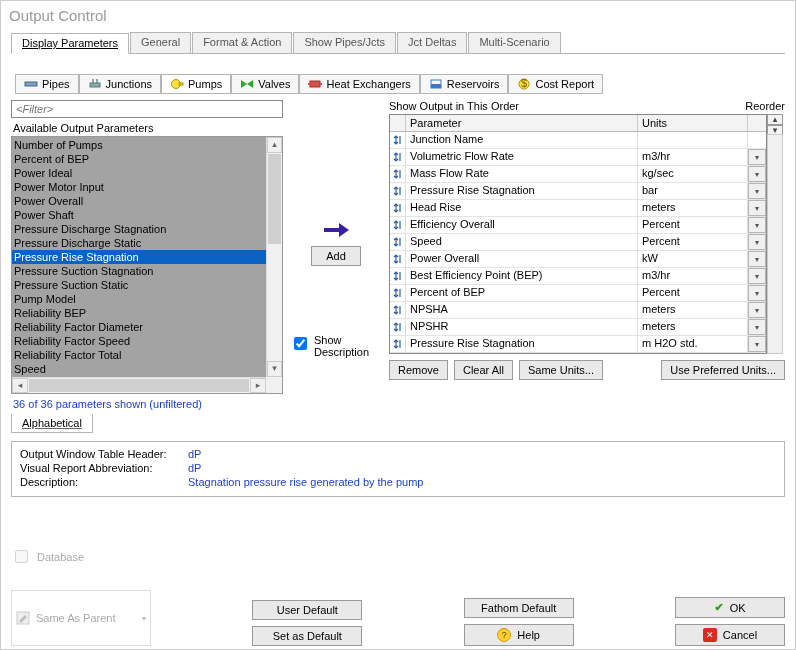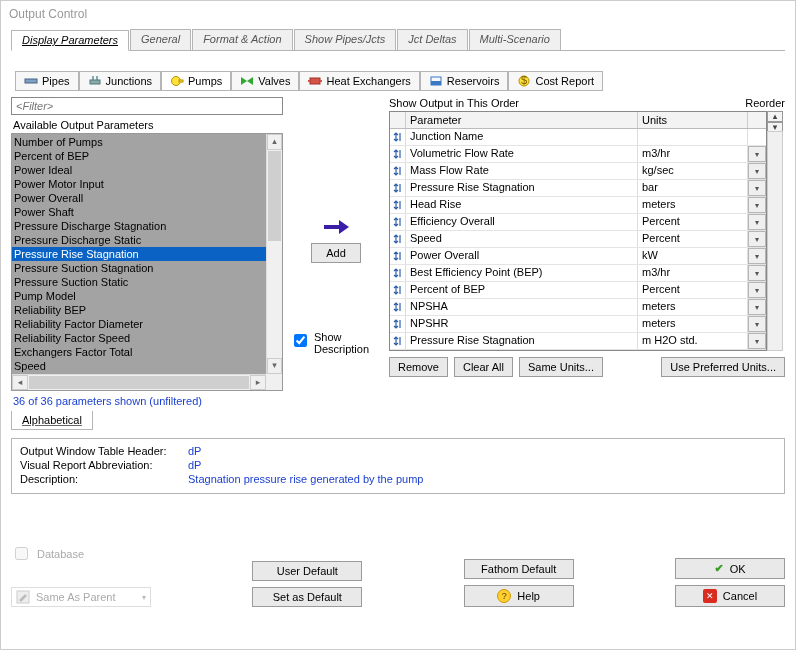--- a/index.html
+++ b/index.html
@@ -1,19 +1,19 @@
 <!DOCTYPE html>
 <html><head>
 <meta charset="utf-8">
 <style>
   * { box-sizing: border-box; font-family: "Segoe UI", Tahoma, sans-serif; font-size: 11px; }
   body { margin: 0; background: #fff; color: #000; width: 796px; height: 650px; border: 1px solid #ccc; }
-  .titlebar { padding: 6px 8px; color: #999; font-size: 12px; }
+  .titlebar { padding: 6px 8px; color: #999; font-size: 15px; }
   .outer { padding: 2px 10px 10px 10px; }
-  .tabstrip { display: flex; border-bottom: 1px solid #b5b5b5; margin-bottom: 20px; font-style: italic; }
+  .tabstrip { display: flex; border-bottom: 1px solid #b5b5b5; margin-bottom: 20px; }
   .tab { padding: 3px 10px 4px 10px; border: 1px solid #b5b5b5; border-bottom: none; margin-right: 1px; background: #f0f0f0; color: #555; }
   .tab.active { background: #fff; position: relative; top: 1px; border-bottom: 1px solid #fff; color: #000; }
   .subtabs { display: flex; gap: 0; margin: 4px 4px 6px 4px; }
   .subtab { display: flex; align-items: center; gap: 4px; padding: 3px 8px; border: 1px solid #b5b5b5; background: #f7f7f7; }
   .subtab.active { background: #fff; }
   .subtab .ico { width: 14px; height: 12px; display: inline-block; }
   .content-row { display: flex; gap: 11px; align-items: flex-start; }
   .leftcol { width: 272px; }
   .midcol { width: 84px; display: flex; flex-direction: column; align-items: center; justify-content: flex-start; padding-top: 120px; }
   .rightcol { flex: 1; }
@@ -53,21 +53,21 @@
   .grid-scroll { width:16px; background:#f0f0f0; }
   .right-btns { display:flex; gap:6px; margin-top:6px; justify-content:flex-start; }
   .showdesc { display:flex; align-items:flex-start; gap:4px; margin-top:6px; font-size:11px; width:80px;}
   .descbox { border: 1px solid #b5b5b5; margin-top: 8px; padding: 6px 8px; }
   .descrow { display:flex; margin-bottom:2px; }
   .desc-lbl { width: 168px; }
   .desc-val { color: #1a3fcf; }
   .bottombar { display:flex; align-items:flex-end; justify-content:space-between; padding: 40px 10px 10px 10px; }
   .bottom-left { display:flex; flex-direction:column; gap:24px; }
   .db-row { display:flex; align-items:center; gap:6px; color:#aaa; }
-  .parent-row { display:flex; align-items:center; gap:6px; border:1px solid #ddd; padding:2px 4px; color:#aaa; width:140px;}
+  .parent-row { display:flex; align-items:center; gap:6px; border:1px solid #ddd; padding:20px 4px; color:#aaa; width:140px;}
   .btn-stack { display:flex; flex-direction:column; gap:6px; }
   .btn-wide { width: 130px; }
   .btn-w2 { width: 110px; }
   .btn-final { display:flex; align-items:center; gap:6px; justify-content:center; }
   .ok-ico { color: #3a9d23; font-weight:bold; }
   .x-ico { display:inline-flex; width:14px; height:14px; background:#d92b1f; color:#fff; align-items:center; justify-content:center; font-size:9px; border-radius:2px;}
   .q-ico { display:inline-flex; width:14px; height:14px; background:#ffcf30; border:1px solid #cc9a00; border-radius:7px; align-items:center; justify-content:center; font-size:9px; color:#5a3b00;}
   svg { display:block; }
   .handle-svg { width:12px; height:12px; }
   .under { text-decoration: underline; }
@@ -170,21 +170,21 @@
             <div class="list-item">Power Shaft</div>
             <div class="list-item">Pressure Discharge Stagnation</div>
             <div class="list-item">Pressure Discharge Static</div>
             <div class="list-item selected">Pressure Rise Stagnation</div>
             <div class="list-item">Pressure Suction Stagnation</div>
             <div class="list-item">Pressure Suction Static</div>
             <div class="list-item">Pump Model</div>
             <div class="list-item">Reliability BEP</div>
             <div class="list-item">Reliability Factor Diameter</div>
             <div class="list-item">Reliability Factor Speed</div>
-            <div class="list-item">Exchangers Factor Total</div>
+            <div class="list-item">Reliability Factor Total</div>
             <div class="list-item">Speed</div>
           </div>
         <div class="scroll-v">
           <div class="sb-btn">▴</div>
           <div class="sb-thumb-v"></div>
           <div class="sb-btn" style="position:absolute;bottom:0;">▾</div>
         </div>
         <div class="scroll-h">
           <div class="sb-btn" style="width:16px;height:100%;float:left;">◂</div>
           <div class="sb-thumb-h"></div>

